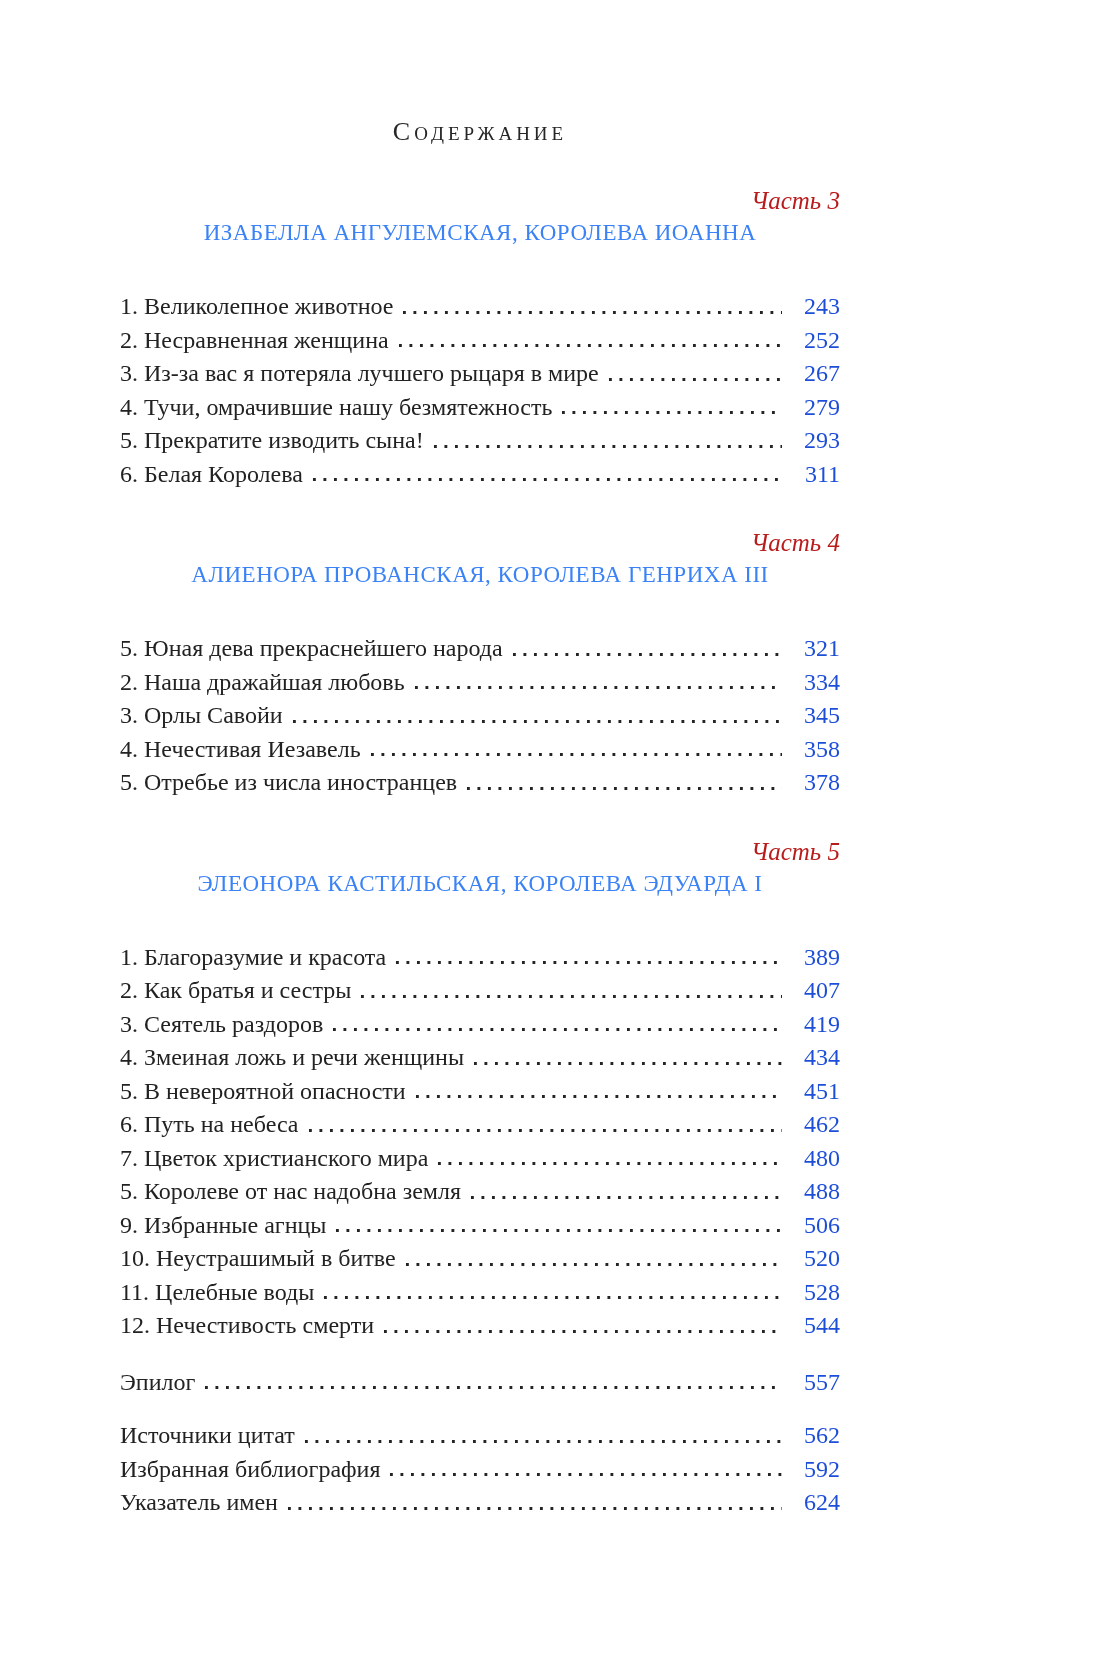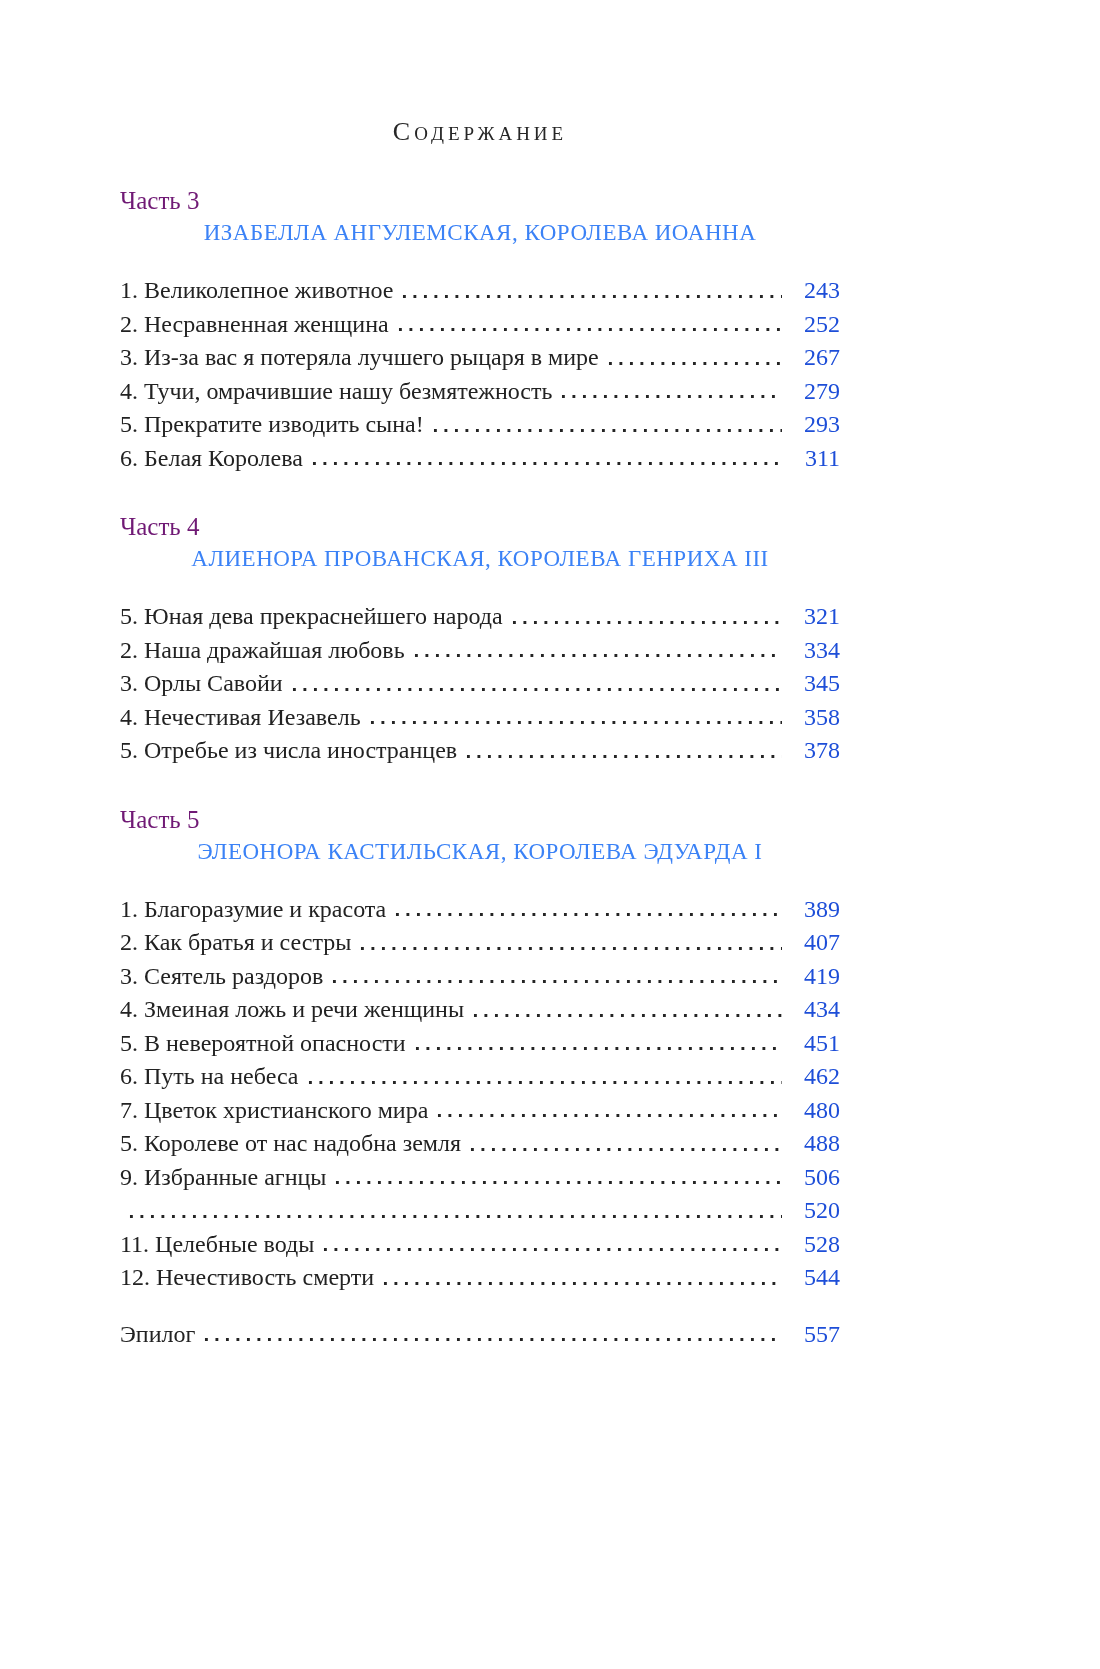--- a/index.html
+++ b/index.html
@@ -30,34 +30,35 @@
     text-transform: uppercase;
     color: #262626;
   }
   .toc-title::first-letter {
     font-size: 26px;
   }
   .part {
     margin-top: 36px;
   }
   .part-label {
-    text-align: left;
+    text-align: right;
     font-size: 25px;
     line-height: 31px;
-    color: #701a75;
+    color: #b91c1c;
+    font-style: italic;
   }
   .part-title {
     text-align: center;
     font-size: 23px;
     line-height: 33px;
     letter-spacing: 0.5px;
     color: #3b82f6;
   }
   .entries {
-    margin-top: 25px;
+    margin-top: 41px;
   }
   .toc-row {
     display: flex;
     align-items: baseline;
     font-size: 24px;
     line-height: 33.5px;
     white-space: nowrap;
   }
   .toc-row .lbl {
     flex: 0 0 auto;
@@ -226,20 +227,21 @@
           <span class="pg">488</span>
         </div>
 
         <div class="toc-row">
           <span class="lbl">9. Избранные агнцы</span>
           <span class="dots"></span>
           <span class="pg">506</span>
         </div>
 
         <div class="toc-row">
+          <span class="lbl">10. Неустрашимый в битве</span>
           <span class="dots"></span>
           <span class="pg">520</span>
         </div>
 
         <div class="toc-row">
           <span class="lbl">11. Целебные воды</span>
           <span class="dots"></span>
           <span class="pg">528</span>
         </div>
 
@@ -252,14 +254,34 @@
   </section>
 
   <div class="epilog-block">
     <div class="toc-row">
       <span class="lbl">Эпилог</span>
       <span class="dots"></span>
       <span class="pg">557</span>
     </div>
   </div>
 
+  <div class="backmatter">
+
+      <div class="toc-row">
+        <span class="lbl">Источники цитат</span>
+        <span class="dots"></span>
+        <span class="pg">562</span>
+      </div>
+
+      <div class="toc-row">
+        <span class="lbl">Избранная библиография</span>
+        <span class="dots"></span>
+        <span class="pg">592</span>
+      </div>
+
+      <div class="toc-row">
+        <span class="lbl">Указатель имен</span>
+        <span class="dots"></span>
+        <span class="pg">624</span>
+      </div>
+    </div>
 
 </main>
 
 </body></html>

